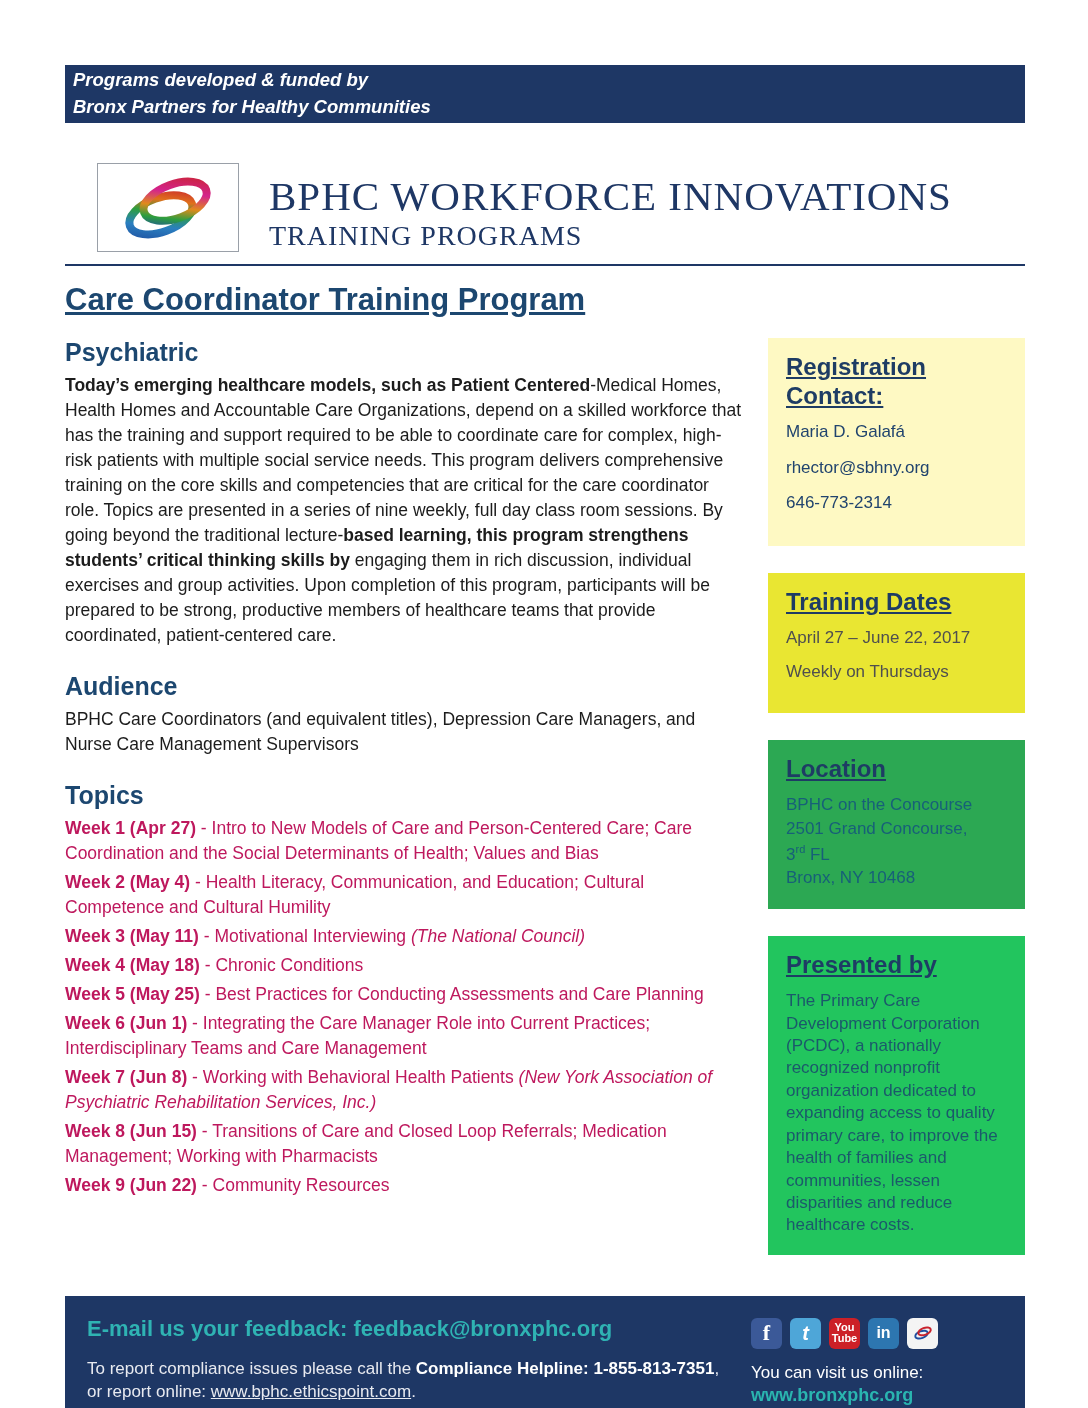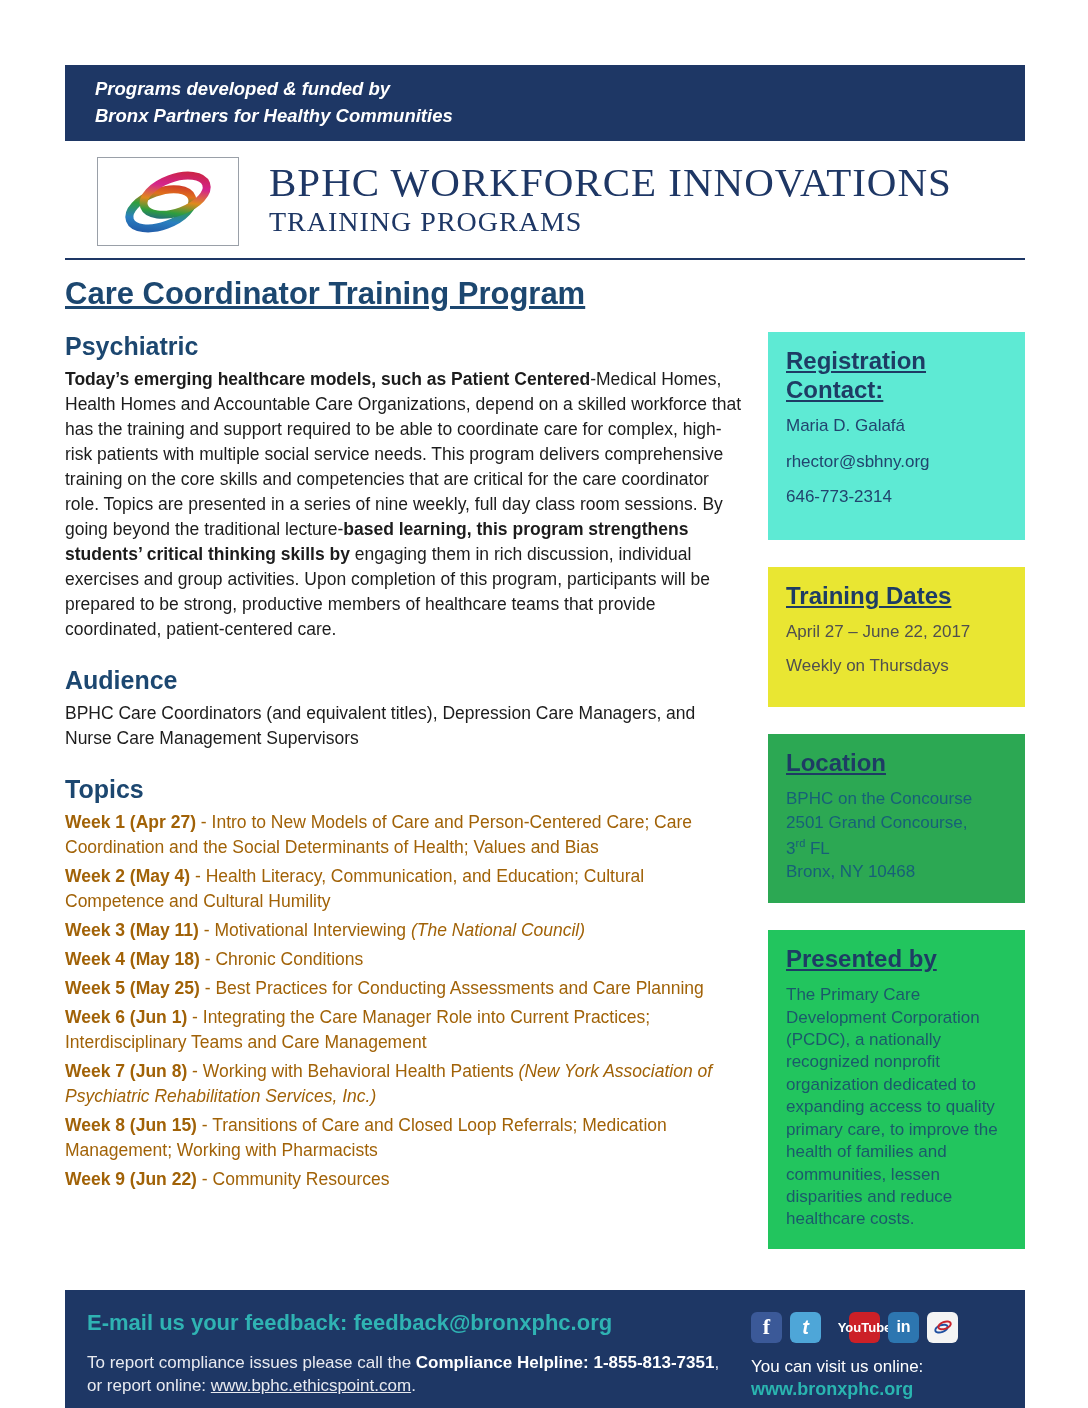--- a/index.html
+++ b/index.html
@@ -1,52 +1,52 @@
 <!DOCTYPE html>
 <html><head>
 <meta charset="utf-8">
 <style>
   * { margin:0; padding:0; box-sizing:border-box; }
   body { background:#ffffff; font-family:"Liberation Sans", sans-serif; }
   .page { width:1088px; min-height:1408px; background:#fff; padding:65px 63px 40px 65px; position:relative; }
 
   
-  .banner { background:#1e3765; height:76px; display:flex; flex-direction:column; justify-content:center; padding-left:30px; }
+  .banner { background:#1e3765; height:58px; display:flex; flex-direction:column; justify-content:center; padding-left:8px; }
   .banner div { color:#ffffff; font-style:italic; font-weight:bold; font-size:18.5px; line-height:1.45; }
 
   
-  .brandrow { display:flex; align-items:flex-start; margin-top:16px;padding-left:32px; }
+  .brandrow { display:flex; align-items:flex-end; margin-top:40px;padding-left:32px; }
   .logo-box { width:142px; height:89px; background:#ffffff; border:1px solid #9aa0a8; display:flex; align-items:center; justify-content:center; }
   .brand-text { margin-left:30px; padding-top:4px; }
   .brand-title { font-family:"Liberation Serif", serif; font-size:41px; color:#1e3765; letter-spacing:1px; line-height:1.05; white-space:nowrap; }
   .brand-subtitle { font-family:"Liberation Serif", serif; font-size:28px; color:#1e3765; letter-spacing:1px; margin-top:2px; }
   .divider { border-bottom:2px solid #1e3765; margin-top:12px; }
 
   
   .page-title { color:#1c4770; font-size:31px; font-weight:bold; text-decoration:underline; margin-top:16px; letter-spacing:0px; }
 
   
   .columns { display:flex; margin-top:20px; align-items:flex-start; }
   .leftcol { width:678px; }
   .rightcol { width:257px; margin-left:25px; }
 
   h2.sec { color:#1c4770; font-size:25px; font-weight:bold; margin-bottom:6px; }
   .bodytext { font-size:17.5px; line-height:25px; color:#1c1c1c; }
   .bodytext b { font-weight:bold; }
   .audience-sec { margin-top:24px; }
   .topics-sec { margin-top:24px; }
-  .topic { font-size:17.5px; line-height:25px; color:#a16207; margin-bottom:4px; }
+  .topic { font-size:17.5px; line-height:25px; color:#be185d; margin-bottom:4px; }
   .topic b { font-weight:bold; }
   .topic i { font-style:italic; }
 
   
   .sbox { width:257px; padding:15px 18px 18px 18px; margin-bottom:27px; }
   .sbox h3 { font-size:24px; font-weight:bold; color:#1e3c64; text-decoration:underline; line-height:1.2; margin-bottom:10px; }
   .sbox .line { font-size:17px; line-height:1.35; }
-  .box-registration { background:#5eead4; }
+  .box-registration { background:#fef9c3; }
   .box-registration .line { color:#21446e; margin-bottom:13px; }
   .box-dates { background:#e9e632; }
   .box-dates .line { color:#4f4f4f; margin-bottom:11px; }
   .box-location { background:#2ca853; }
   .box-location .line { color:#176078; margin-bottom:1px; }
   .box-presented { background:#22c55e; }
   .box-presented .line { color:#1b596b; line-height:1.32; }
   sup { font-size:11px; vertical-align:super; }
 
   
@@ -54,21 +54,21 @@
   .footer-left { width:640px; }
   .f-feedback { color:#2fb3b3; font-size:22px; font-weight:bold; margin-bottom:16px; }
   .f-line { color:#e8eaf0; font-size:17px; line-height:1.35; margin-bottom:14px; }
   .f-line b { font-weight:bold; color:#ffffff; }
   .f-line .f-link { text-decoration:underline; }
   .footer-right { width:250px; padding-top:2px; }
   .social-row { display:flex; gap:8px; margin-bottom:14px; }
   .sicon { width:31px; height:31px; border-radius:6px; display:flex; align-items:center; justify-content:center; color:#fff; font-weight:bold; }
   .sicon.fb { background:#3b5998; font-size:22px; font-family:"Liberation Serif", serif; }
   .sicon.tw { background:#4ea6d8; font-size:20px; font-style:italic; }
-  .sicon.yt { background:#cc2027; flex-direction:row; font-size:13px; line-height:1;margin-left:20px; }
+  .sicon.yt { background:#cc2027; flex-direction:column; font-size:11px; line-height:1; }
   .sicon.li { background:#2d76b0; font-size:16px;text-align:right; }
   .sicon.rings { background:#f4f4f4; }
   .visit-label { color:#ffffff; font-size:17px; }
   .visit-url { color:#2ab5b0; font-size:18px; font-weight:bold; margin-top:2px; margin-bottom:14px; }
   .sbh { color:#ffffff; width:110px; }
   .sbh-big { font-size:38px; font-weight:bold; letter-spacing:1px; line-height:1; }
 </style>
 </head>
 <body>
 

